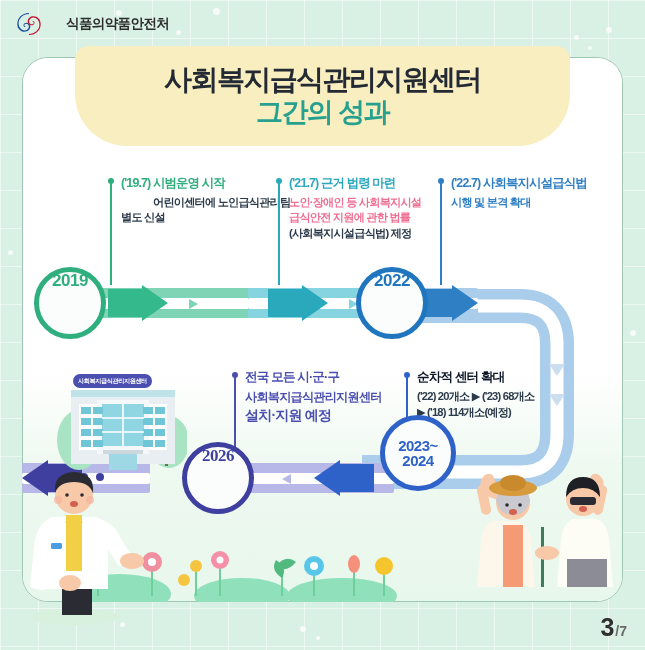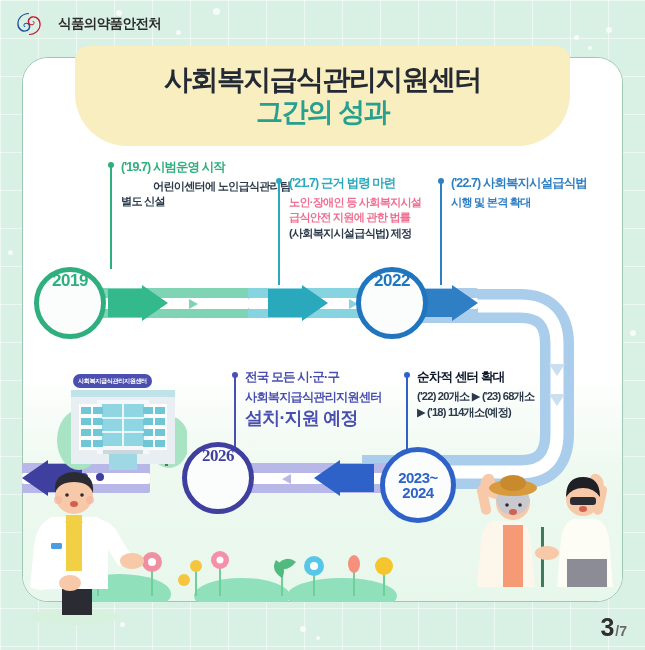--- a/index.html
+++ b/index.html
@@ -27,21 +27,21 @@
   .bg-bubble {
     position: absolute; border-radius: 50%;
     background: rgba(255,255,255,.75);
   }
 
   
   #header {
     position: absolute; left: 0; top: 0;
     width: 645px; height: 48px;
     display: flex; align-items: center;
-    padding-left: 16px; gap: 16px;
+    padding-left: 16px; gap: 24px;
     z-index: 6;
   }
   #logo-mark { width: 26px; height: 26px; flex: 0 0 26px; }
   #agency-name {
     font-size: 13.5px; font-weight: 700; color: #2b2b2b;
     letter-spacing: -0.6px; white-space: nowrap;
   }
 
   
   #card {
@@ -232,21 +232,21 @@
       <polygon points="60,4 26,4 26,0 0,18 26,36 26,32 60,32" fill="#3f3fa0"></polygon>
     </svg>
     <circle></circle>
   </div>
   <svg style="position:absolute;left:62px;top:470px;width:44px;height:14px;z-index:5;" viewBox="0 0 44 14">
     <circle cx="6" cy="7" r="4" fill="#3f3fa0"></circle>
     <circle cx="22" cy="7" r="4" fill="#3f3fa0"></circle>
     <circle cx="38" cy="7" r="4" fill="#3f3fa0"></circle>
   </svg>
 
-  <div class="tl-block" style="left:108px;top:160px;">
+  <div class="tl-block" style="left:108px;top:176px;">
     <div class="tl-dot" style="background:#2fae7e;"></div>
     <div class="tl-stem" style="height:102px;background:#2fae7e;"></div>
     <div style="padding-left:13px;">
       <div class="tl-head" style="color:#2fae7e;">('19.7) 시범운영 시작</div>
       <div class="tl-body">
         <div style="color:#2b3a4a;margin-left:32px;">어린이센터에 노인급식관리팀</div>
         <div style="color:#2b3a4a;">별도 신설</div>
       </div>
     </div>
   </div>
@@ -275,21 +275,21 @@
     </div>
   </div>
 
   <div class="tl-block" style="left:232px;top:370px;">
     <div class="tl-dot" style="background:#4a4fb0;"></div>
     <div class="tl-stem" style="height:88px;background:#4a4fb0;"></div>
     <div style="padding-left:13px;">
       <div class="tl-head" style="color:#4a4fb0;font-size:12.6px;">전국 모든 시·군·구</div>
       <div class="tl-body">
         <div style="color:#4a4fb0;font-size:12.2px;font-weight:800;">사회복지급식관리지원센터</div>
-        <div style="color:#4a4fb0;font-size:18px;font-weight:800;">설치·지원 예정</div>
+        <div style="color:#4a4fb0;font-size:14px;font-weight:800;">설치·지원 예정</div>
       </div>
     </div>
   </div>
 
   <div class="tl-block" style="left:404px;top:370px;">
     <div class="tl-dot" style="background:#2f62c9;"></div>
     <div class="tl-stem" style="height:88px;background:#2f62c9;"></div>
     <div style="padding-left:13px;">
       <div class="tl-head" style="color:#0f172a;font-size:12.6px;">순차적 센터 확대</div>
       <div class="tl-body">
@@ -301,21 +301,21 @@
 
   <div class="year-node" style="left:34px;top:267px;width:72px;height:72px;border:5px solid #2fae7e;">
     <span class="year-label" style="color:#2fae7e;">2019</span>
   </div>
   <div class="year-node" style="left:356px;top:267px;width:72px;height:72px;border:5px solid #1f76bf;">
     <span class="year-label" style="color:#1f76bf;">2022</span>
   </div>
   <div class="year-node" style="left:182px;top:442px;width:72px;height:72px;border:5px solid #3f3fa0;font-family:Liberation Serif, serif;">
     <span class="year-label" style="color:#3f3fa0;">2026</span>
   </div>
-  <div class="year-node" style="left:380px;top:447px;width:76px;height:76px;border:5px solid #2f62c9;flex-direction:column;">
+  <div class="year-node" style="left:380px;top:415px;width:76px;height:76px;border:5px solid #2f62c9;flex-direction:column;">
     <span class="year-label two-line" style="color:#2f62c9;">2023~</span>
     <span class="year-label two-line" style="color:#2f62c9;">2024</span>
   </div>
 
   <svg id="building" width="130" height="105" viewBox="0 0 130 105">
     <ellipse cx="22" cy="72" rx="22" ry="30" fill="#a8e3c3"></ellipse>
     <ellipse cx="112" cy="74" rx="20" ry="26" fill="#a8e3c3"></ellipse>
     <rect x="108" y="74" width="3" height="24" fill="#7a6a52"></rect>
     <rect x="14" y="26" width="104" height="70" fill="#e9eef2"></rect>
     <rect x="14" y="22" width="104" height="7" fill="#bfe3e8"></rect>

